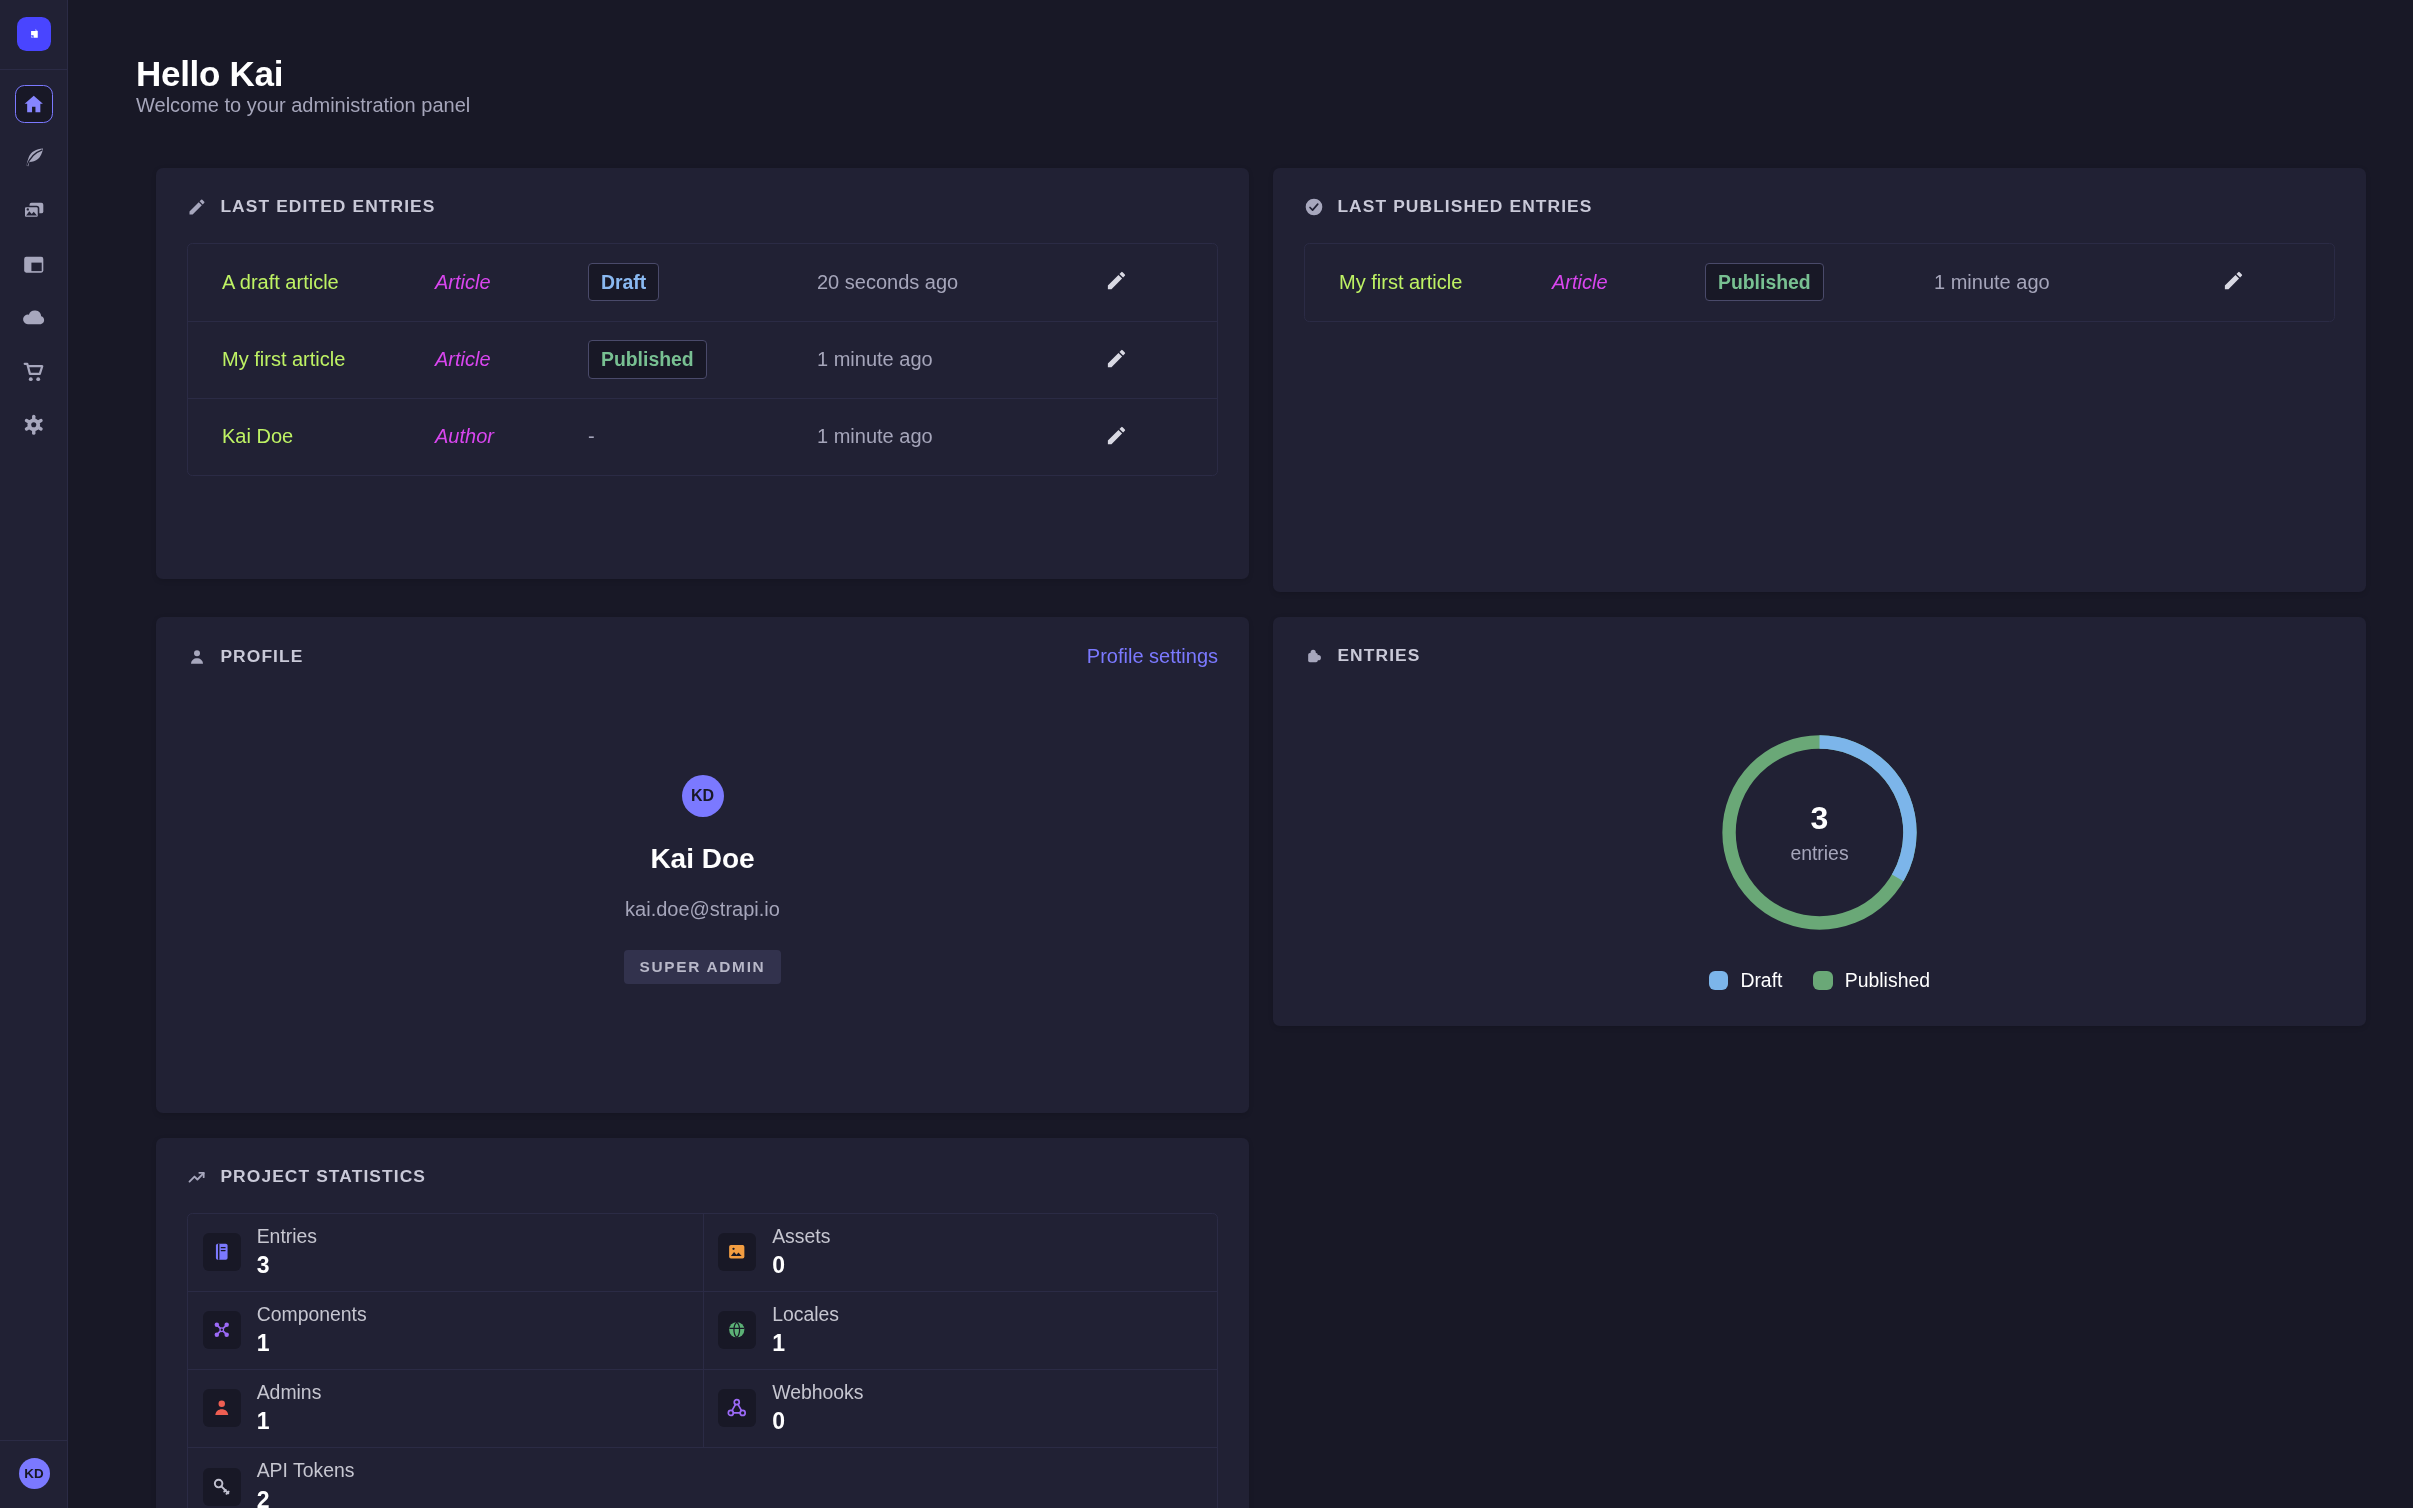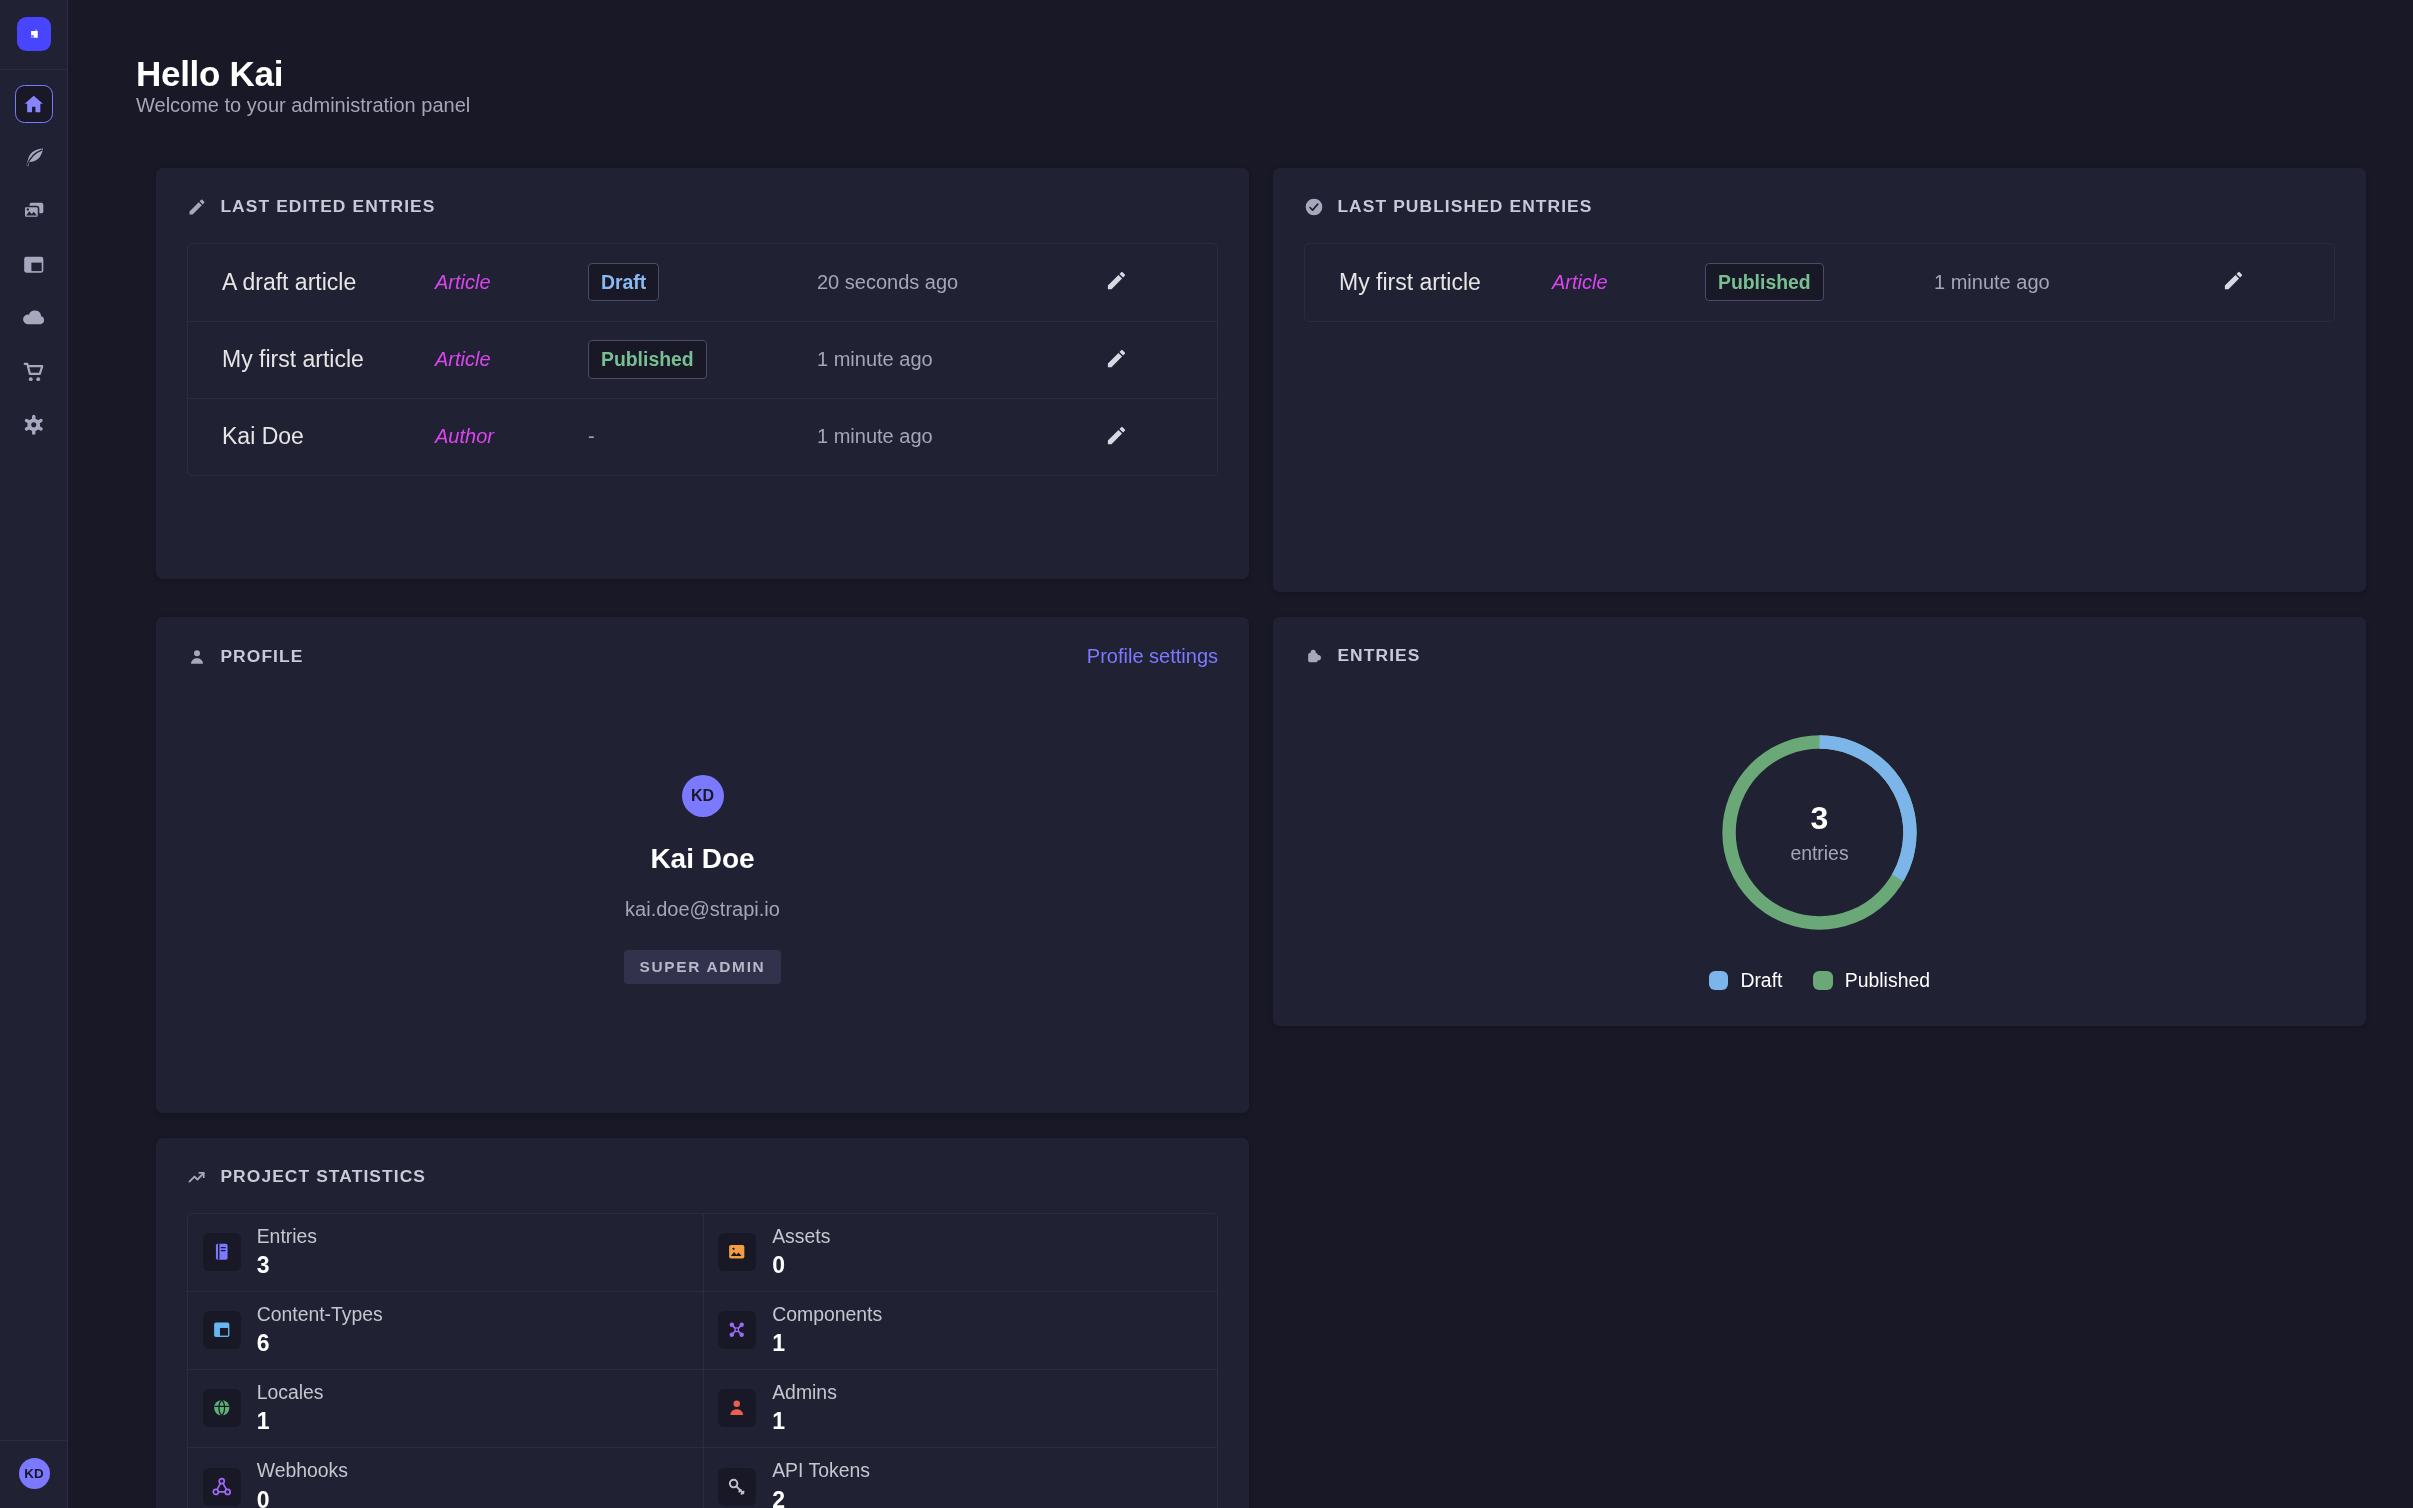--- a/index.html
+++ b/index.html
@@ -69,21 +69,21 @@
   .p-profile { height:496px; }
   .p-entries { height:409px; }
   .p-stats { height:414px; grid-column:1; }
   
   .table { margin-top:25.5px; border:0.7px solid #2b2b45; border-radius:5.4px; overflow:hidden; }
   .trow {
     display:grid; grid-template-columns:213px 153px 229px 1fr 80px;
     align-items:center; height:77px; padding:0 34px;
   }
   .trow + .trow { border-top:0.7px solid #2b2b45; }
-  .cell-name { font-size:23px; font-weight:500; color:#e5e5e5; }
+  .cell-name { font-size:20px; font-weight:500; color:#bef264; }
   .cell-type { font-size:20px; color:#d946ef;font-style:italic; }
   .cell-time { font-size:20px; color:#a5a5ba; }
   .badge {
     display:inline-block; padding:6.7px 12px; border-radius:4px;
     background:#181826; border:0.7px solid #4a4a6a;
     font-size:19.4px; font-weight:bold;
   }
   .badge--draft { color:#8ab9f1; }
   .badge--published { color:#78c092; }
   .status-plain { font-size:20px; color:#a5a5ba; }
@@ -360,32 +360,20 @@
                 <path d="M5.5 16.8l3.5-4.6 2.7 3.1 2.2-2.5 3.6 4z" fill="#181826"></path>
                 <circle cx="8.4" cy="8.7" r="1.3" fill="#181826"></circle>
               </svg>
           </div>
           <div class="stat-text">
             <div class="stat-label">Assets</div>
             <div class="stat-value">0</div>
           </div>
         </div>
 
-        <div class="stat-cell">
-          <div class="stat-tile">
-            <svg viewBox="0 0 24 24">
-                <rect x="3.5" y="4" width="17" height="16" rx="2" fill="#66b7f1"></rect>
-                <rect x="10" y="10" width="9" height="8.5" fill="#181826"></rect>
-              </svg>
-          </div>
-          <div class="stat-text">
-            <div class="stat-label">Content-Types</div>
-            <div class="stat-value">6</div>
-          </div>
-        </div>
 
         <div class="stat-cell">
           <div class="stat-tile">
             <svg viewBox="0 0 24 24">
                 <path d="M7 7l10 10M17 7L7 17" stroke="#9c6af7" stroke-width="2" stroke-linecap="round"></path>
                 <circle cx="6.5" cy="6.5" r="2.5" fill="#9c6af7"></circle>
                 <circle cx="17.5" cy="6.5" r="2.5" fill="#9c6af7"></circle>
                 <circle cx="6.5" cy="17.5" r="2.5" fill="#9c6af7"></circle>
                 <circle cx="17.5" cy="17.5" r="2.5" fill="#9c6af7"></circle>
                 <circle cx="12" cy="12" r="2" fill="#181826" stroke="#9c6af7" stroke-width="1.4"></circle>

